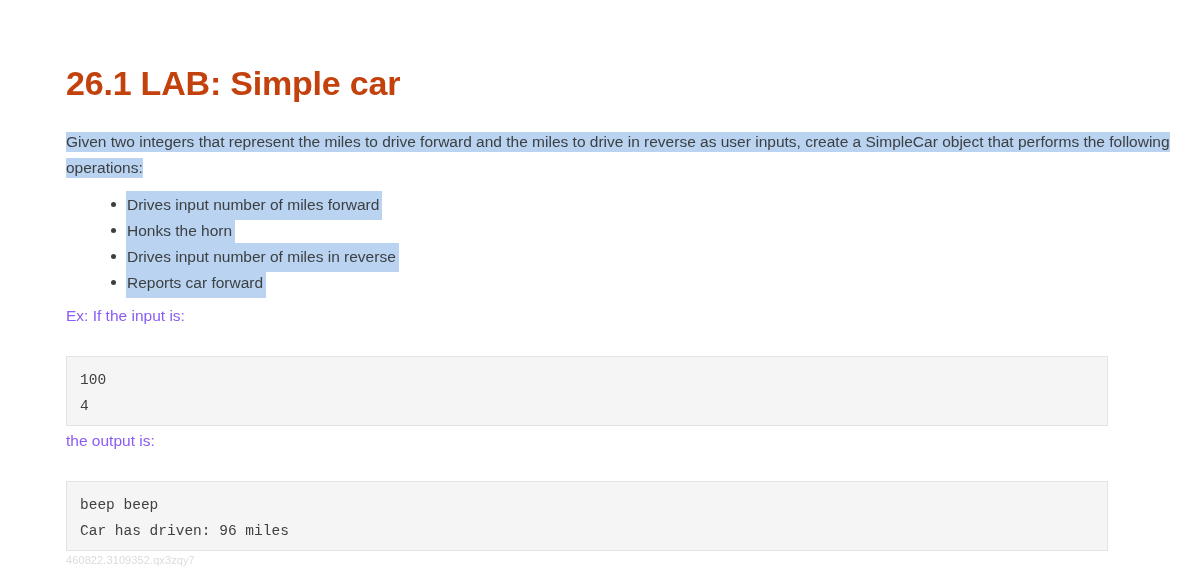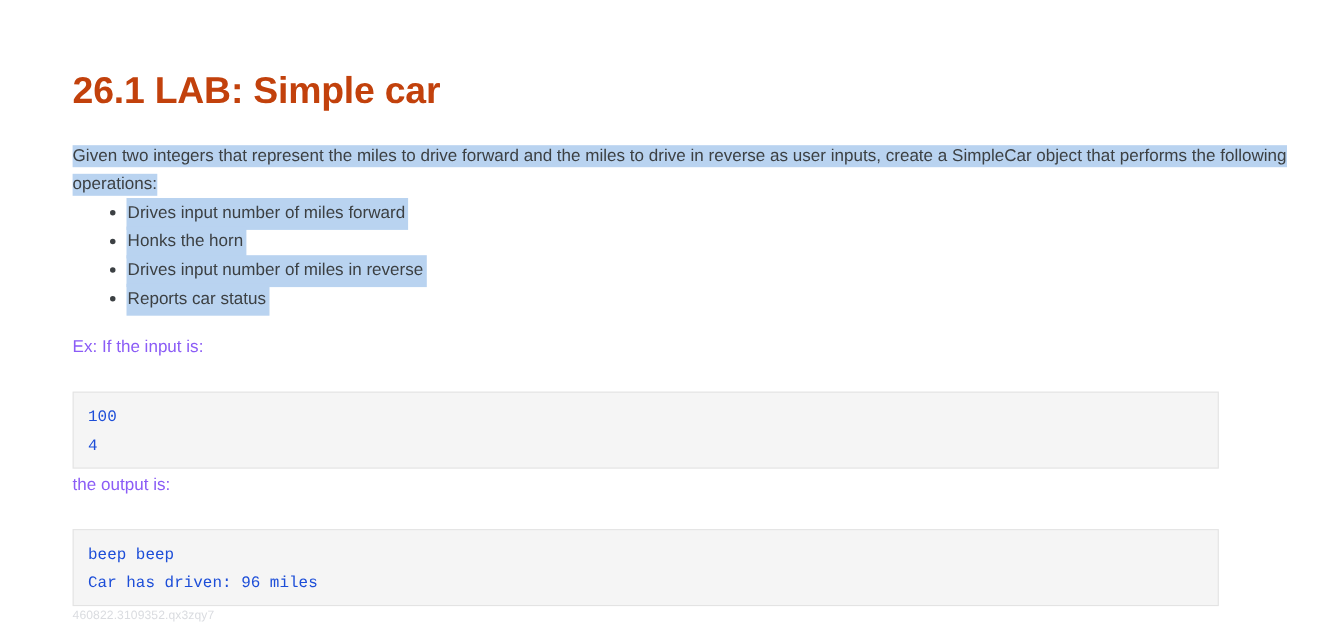--- a/index.html
+++ b/index.html
@@ -55,21 +55,21 @@
 
   .intro .hl {
     padding: 1px 0 2px 0;
   }
 
   .bullets {
     position: absolute;
     left: 66px;
     top: 179px;
     width: 900px;
-    margin: 1px;
+    margin: 12px;
     padding: 0;
     list-style: none;
     font-size: 15.5px;
     line-height: 26px;
   }
   .bullets li {
     position: relative;
     padding-left: 48px;
     height: 26px;
   }
@@ -103,21 +103,21 @@
   .codeblock {
     position: absolute;
     left: 66px;
     width: 1042px;
     background: #f5f5f5;
     border: 1px solid #e3e3e3;
     box-sizing: border-box;
     font-family: "Liberation Mono", "DejaVu Sans Mono", monospace;
     font-size: 14.5px;
     line-height: 26px;
-    color: #1d4ed8;
+    color: #404040;
     padding: 10px 13px 12px 13px;
     white-space: pre;
   }
   .codeblock.input  { top: 341px; height: 70px; }
   .codeblock.output { top: 466px; height: 70px; padding-left: 13px; }
 
   .footer-id {
     position: absolute;
     left: 66px;
     top: 553px;
@@ -145,21 +145,21 @@
     <li>
       <span class="dot"></span>
       <span class="txt hl">Honks the horn</span>
     </li>
     <li>
       <span class="dot"></span>
       <span class="txt hl">Drives input number of miles in reverse</span>
     </li>
     <li>
       <span class="dot"></span>
-      <span class="txt hl">Reports car status</span>
+      <span class="txt hl">Reports car forward</span>
     </li>
   </ul>
 
   <div class="lead">Ex: If the input is:</div>
 
   <pre class="codeblock input">100
 4</pre>
 
   <div class="lead out">the output is:</div>
 

